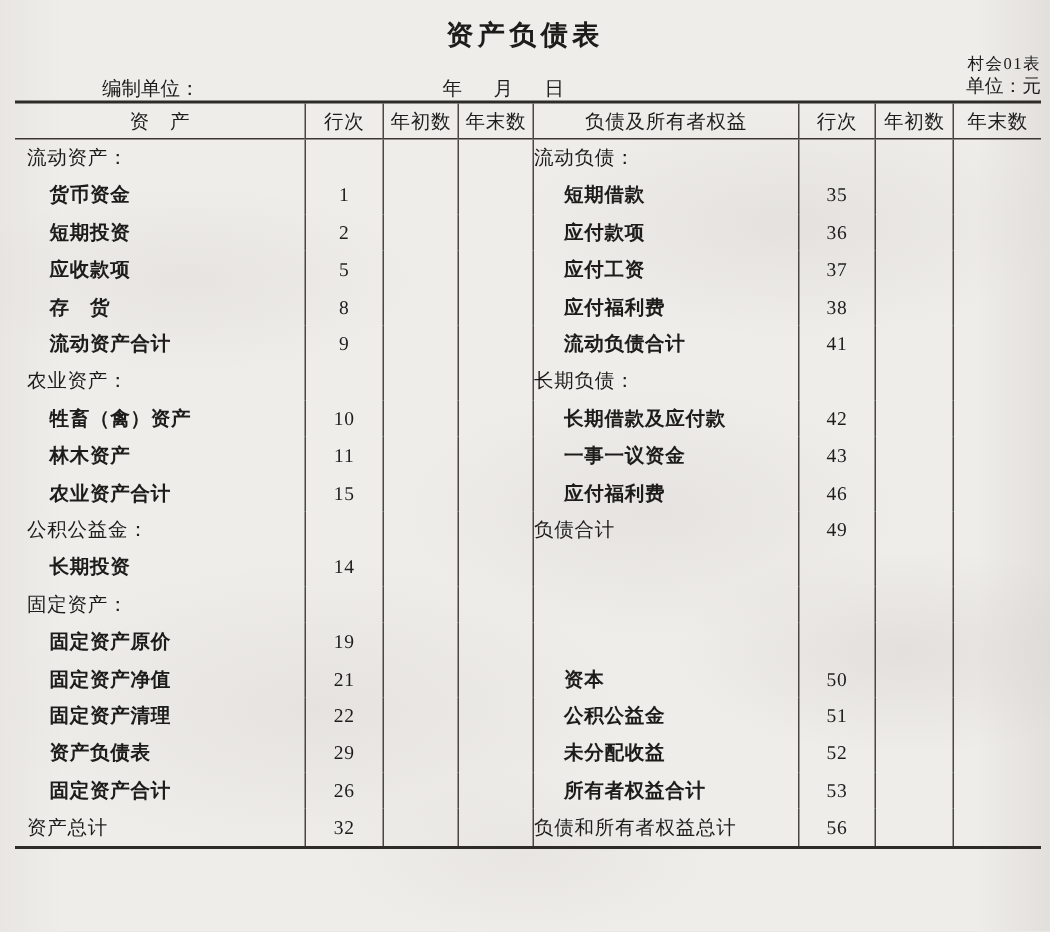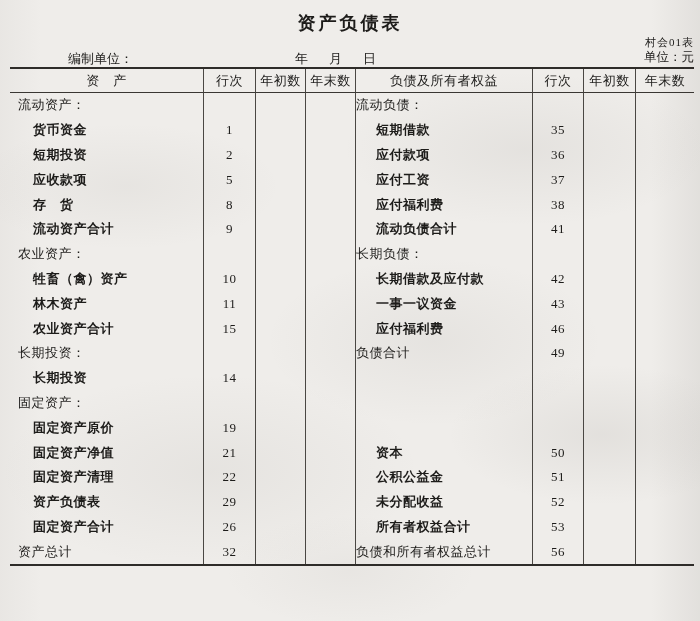--- a/index.html
+++ b/index.html
@@ -175,21 +175,21 @@
       <div class="num">15</div>
       <div></div>
       <div></div>
       <div class="lab rlab ind">应付福利费</div>
       <div class="num">46</div>
       <div></div>
       <div></div>
     </div>
 
     <div class="tr">
-      <div class="lab">长期投资：</div>
+      <div class="lab">公积公益金：</div>
       <div class="num"></div>
       <div></div>
       <div></div>
       <div class="lab rlab">负债合计</div>
       <div class="num">49</div>
       <div></div>
       <div></div>
     </div>
 
     <div class="tr">

